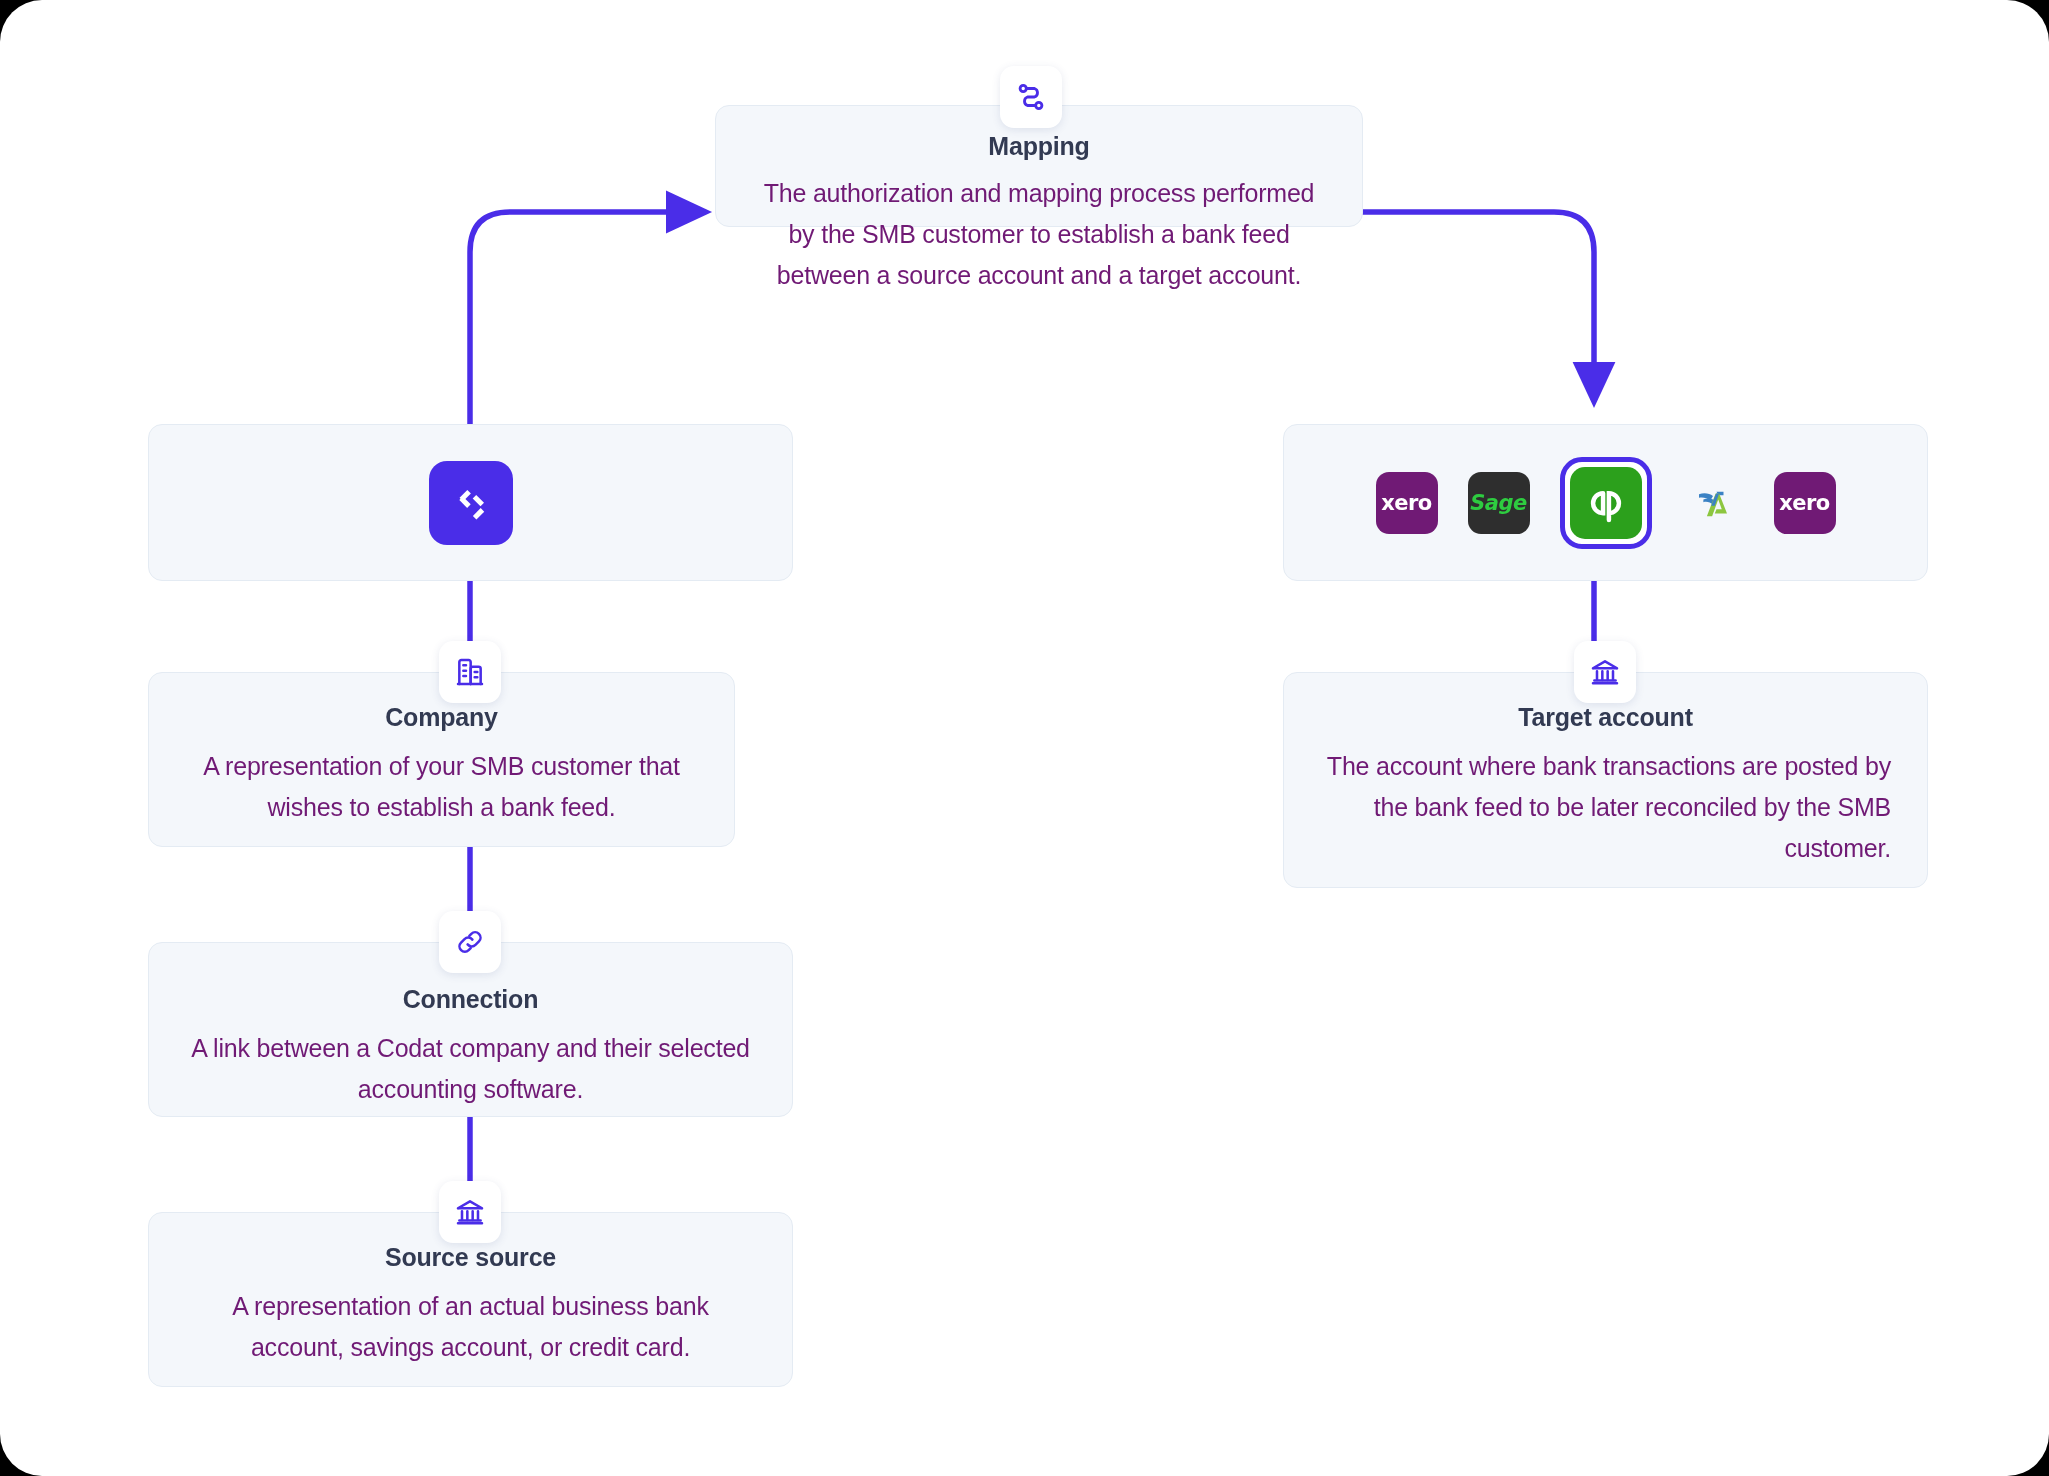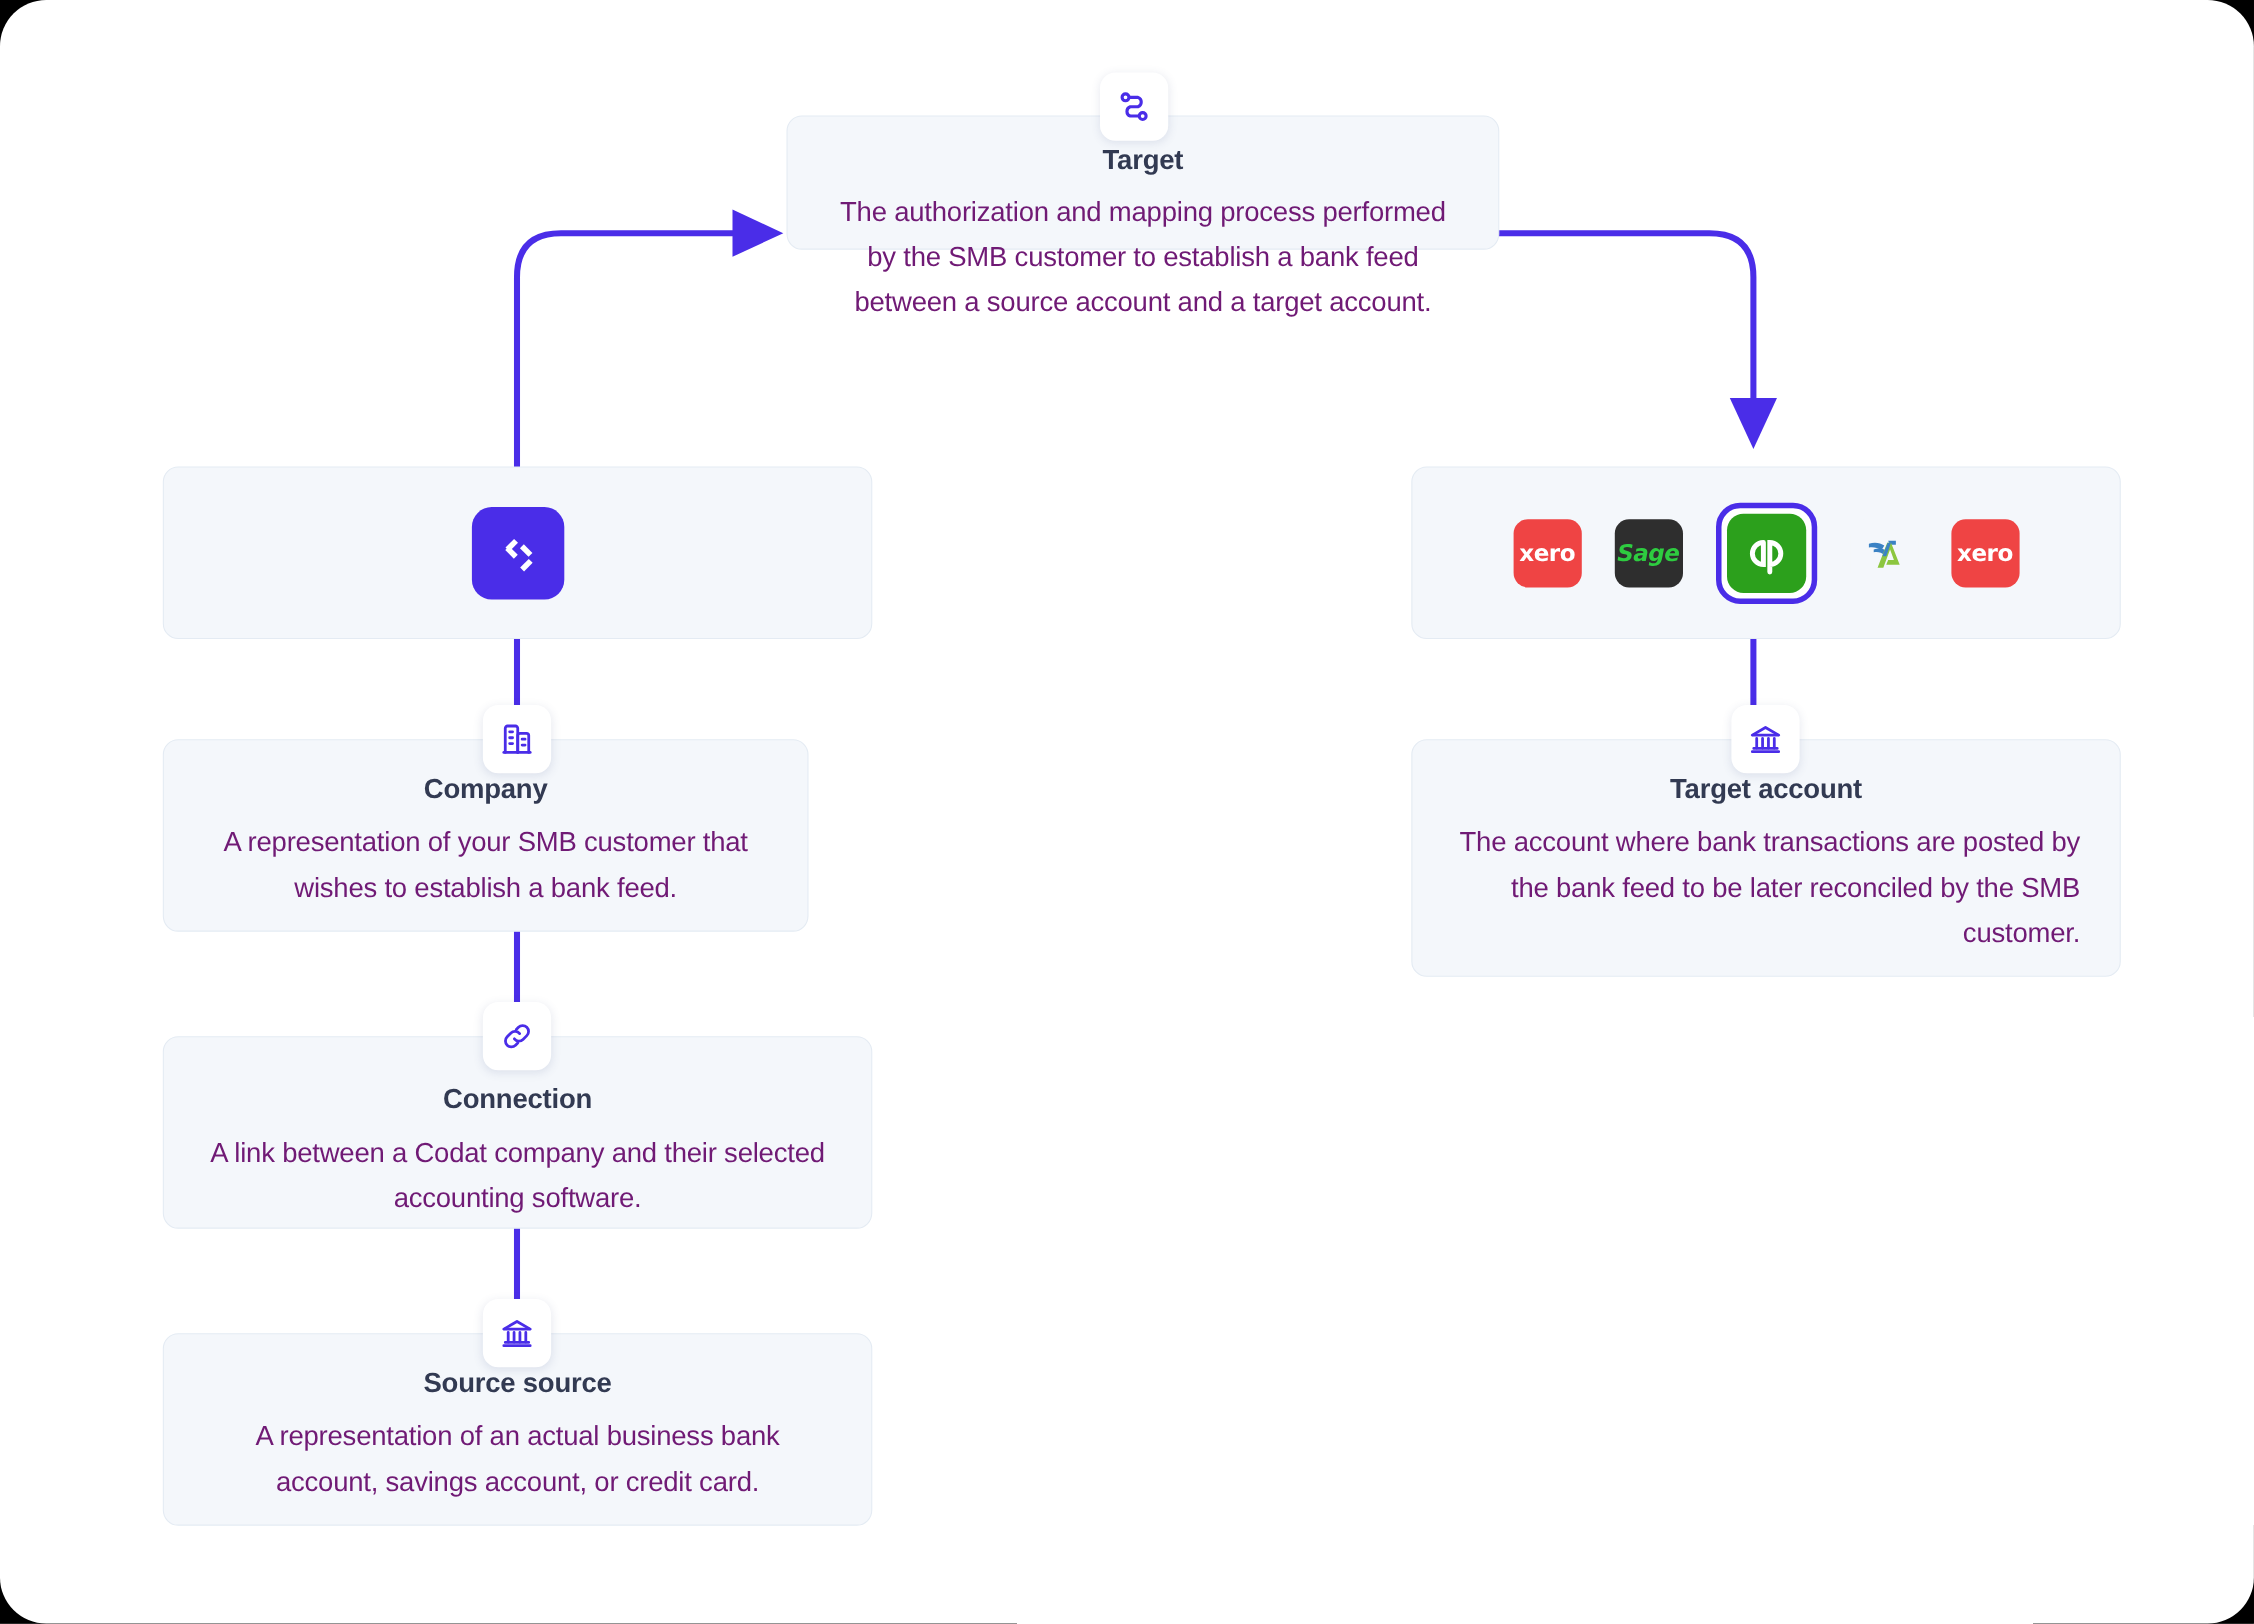--- a/index.html
+++ b/index.html
@@ -106,21 +106,21 @@
   .logo {
     width: 62px;
     height: 62px;
     border-radius: 13px;
     display: flex;
     align-items: center;
     justify-content: center;
     box-sizing: border-box;
     flex: none;
   }
-  .logo-xero  { background: #ef4444; }
+  .logo-xero  { background: #701a75; }
   .logo-sage  { background: #2E2E2E; }
   .logo-free  { background: #F4F7FB; }
   .logo-text {
     font-family: "DejaVu Sans", sans-serif;
     font-size: 22px;
     font-weight: bold;
     letter-spacing: -0.5px;
   }
   .xero-word { color: #FFFFFF; font-size: 21px; }
   .sage-word { color: #2ECC40; font-size: 21px; font-style: italic; }
@@ -177,21 +177,21 @@
 
   <div class="badge" style="left:1000px; top:66px;">
     <svg width="34" height="34" viewBox="0 0 24 24" fill="none" stroke="#4A2DE8" stroke-width="2" stroke-linecap="round" stroke-linejoin="round">
       <circle cx="6.5" cy="6" r="2.2"></circle>
       <circle cx="17.5" cy="18" r="2.2"></circle>
       <path d="M9 6 h5.5 a3.2 3.2 0 0 1 0 6 h-5 a3.2 3.2 0 0 0 0 6 H15"></path>
     </svg>
   </div>
 
   <div class="card" style="left:715px; top:105px; width:648px; height:122px; padding:26px 34px 30px;">
-    <div class="card-title">Target</div>
+    <div class="card-title">Mapping</div>
     <div class="card-desc" style="margin-top:12px;">The authorization and mapping process performed by the SMB customer to establish a bank feed between a source account and a target account.</div>
   </div>
 
   <div class="node-box" style="left:148px; top:424px; width:645px; height:157px;">
     <div class="codat-logo">
       <svg width="50" height="50" viewBox="0 0 48 48">
         <g fill="#FFFFFF">
           <path d="M20.5 11.5 L13.0 19.0 L16.4 22.4 L23.9 14.9 Z"></path>
           <path d="M12.8 21.2 L20.3 28.7 L23.7 25.3 L16.2 17.8 Z"></path>
           <path d="M25.6 19.6 L33.1 27.1 L36.5 23.7 L29.0 16.2 Z"></path>

